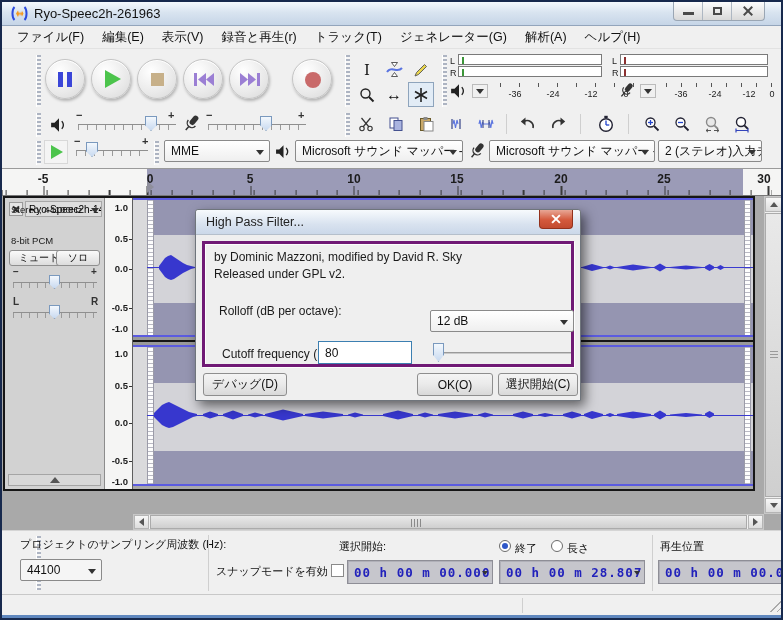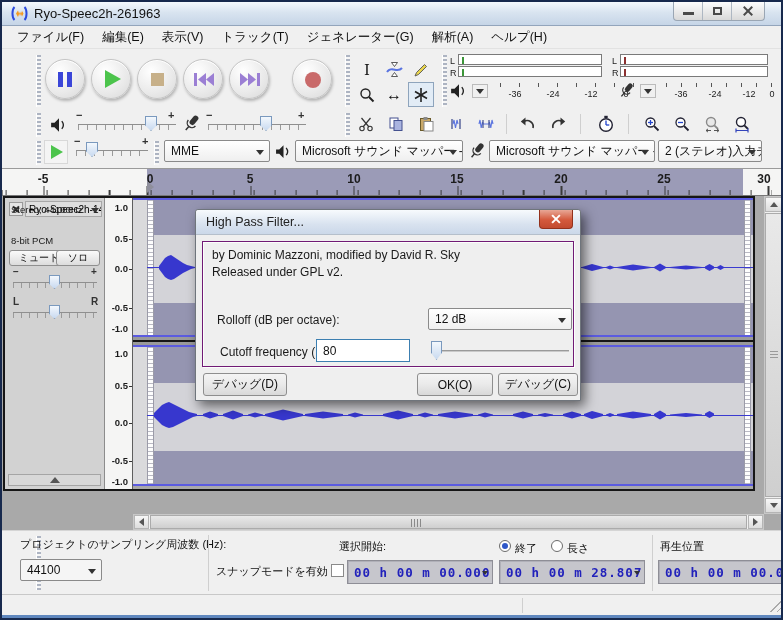--- a/index.html
+++ b/index.html
@@ -165,21 +165,21 @@
     box-shadow:4px 5px 12px rgba(0,0,0,0.55);z-index:50;}
   .dlg-title{position:absolute;left:0;top:0;right:0;height:25px;
     background:linear-gradient(#F7FAFD,#D8E2EF 60%,#CBD8E9);border-bottom:1px solid #B5BFCB;
     border-radius:3px 3px 0 0;}
   .dlg-title-text{position:absolute;left:10px;top:5px;font-size:12.5px;color:#222;}
   .dlg-close{position:absolute;right:7px;top:0;width:34px;height:19px;
     background:linear-gradient(#E8A796,#D4593C 55%,#C24A2F);border:1px solid #93311C;border-top:none;
     border-radius:0 0 4px 4px;}
   .dlg-close .xline{background:#FFF;width:11px;}
   .dlg-panel{position:absolute;left:6px;top:31px;width:372px;height:126px;
-    border:1px solid #701a75;box-shadow:1px 1px 0 #FDFDFD, inset 1px 1px 0 #FDFDFD;}
+    border:3px solid #701a75;box-shadow:1px 1px 0 #FDFDFD, inset 1px 1px 0 #FDFDFD;}
   .dlg-text{position:absolute;font-size:12px;color:#1A1A1A;}
   .dlg-btn{position:absolute;height:23px;background:linear-gradient(#F4F4F4,#EBEBEB 45%,#D9D9D9);
     border:1px solid #8E8E8E;border-radius:3px;font-size:12px;color:#111;
     display:flex;align-items:center;justify-content:center;}
   .dlg-input{position:absolute;background:#FFF;border:1px solid #3C7FB1;font-size:12px;color:#111;
     display:flex;align-items:center;padding-left:6px;}
   .dlg-groove{position:absolute;height:2px;background:#C9C9C9;border-top:1px solid #9A9A9A;}
   .icsvg{display:block;}
 </style>
 </head>
@@ -205,20 +205,21 @@
         <span class="xline a"></span>
           <span class="xline b"></span>
       </div>
     </div>
   </div>
 
   <div class="menubar">
     <span class="menu-item">ファイル(F)</span>
     <span class="menu-item">編集(E)</span>
     <span class="menu-item">表示(V)</span>
+    <span class="menu-item">録音と再生(r)</span>
     <span class="menu-item">トラック(T)</span>
     <span class="menu-item">ジェネレーター(G)</span>
     <span class="menu-item">解析(A)</span>
     <span class="menu-item">ヘルプ(H)</span>
   </div>
 
   <div class="toolzone">
 
     <div class="grip" style="left:34px;top:5px;height:52px;"></div>
     <div class="roundbtn" style="left:43px;top:9px;">
@@ -665,30 +666,30 @@
     <div class="dlg-title">
       <span class="dlg-title-text">High Pass Filter...</span>
       <div class="dlg-close">
         <span class="xline a"></span>
         <span class="xline b"></span>
       </div>
     </div>
     <div class="dlg-panel">
       <span class="dlg-text" style="left:9px;top:6px;">by Dominic Mazzoni, modified by David R. Sky</span>
       <span class="dlg-text" style="left:9px;top:23px;">Released under GPL v2.</span>
-      <span class="dlg-text" style="left:14px;top:71px;text-align:right;">Rolloff (dB per octave):</span>
+      <span class="dlg-text" style="left:14px;top:60px;text-align:right;">Rolloff (dB per octave):</span>
       <div class="combo" style="left:225px;top:66px;width:144px;">
         <span>12 dB</span>
         <span class="dda"></span>
       </div>
       <span class="dlg-text" style="left:17px;top:103px;">Cutoff frequency (Hz):</span>
       <div class="dlg-input" style="left:113px;top:97px;width:94px;height:23px;">
         <span>80</span>
       </div>
       <div class="dlg-groove" style="left:232px;top:108px;width:134px;"></div>
       <div class="slider-thumb" style="left:228px;top:99px;width:11px;height:19px;position:absolute;"></div>
     </div>
     <div class="dlg-btn" style="left:7px;top:163px;width:84px;">デバッグ(D)</div>
     <div class="dlg-btn" style="left:221px;top:163px;width:76px;">OK(O)</div>
-    <div class="dlg-btn" style="left:302px;top:163px;width:80px;">デバッグ(C)</div>
+    <div class="dlg-btn" style="left:302px;top:163px;width:80px;">選択開始(C)</div>
   </div>
 
 </div>
 
 </body></html>

